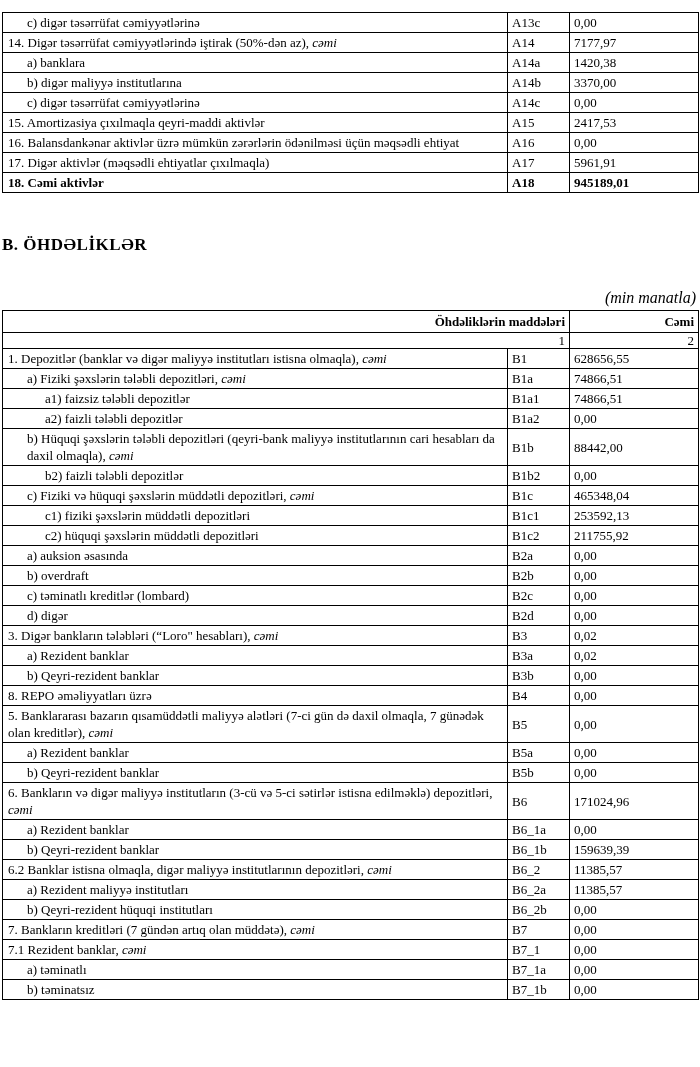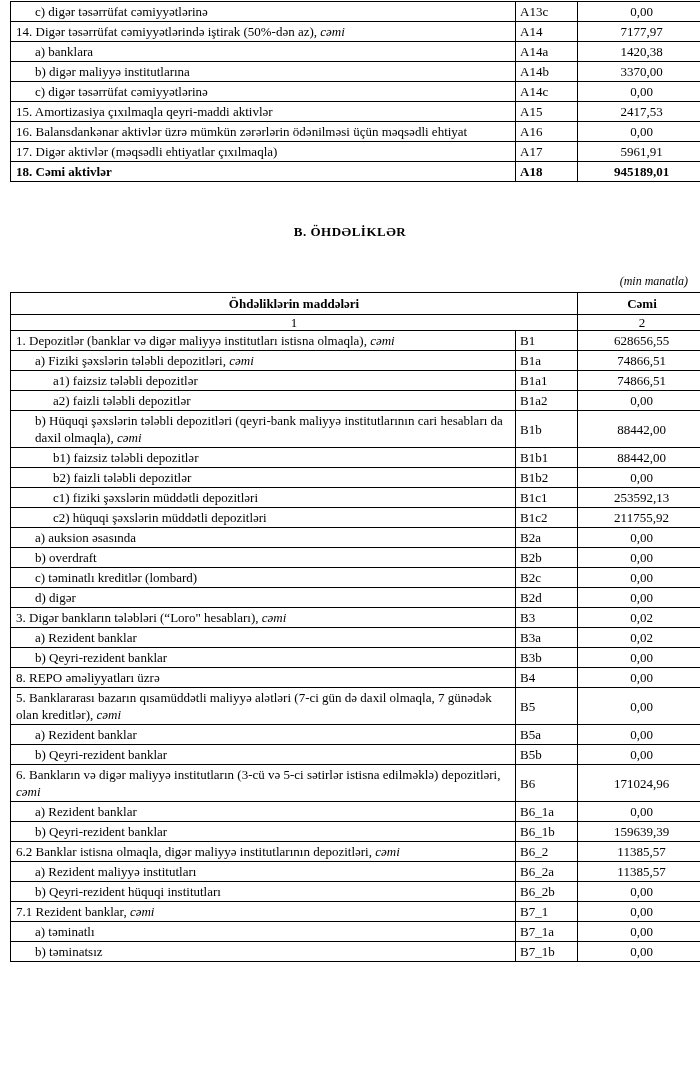--- a/index.html
+++ b/index.html
@@ -5,23 +5,23 @@
   html, body {
     margin: 0;
     padding: 0;
     background: #ffffff;
     color: #000000;
     font-family: "Liberation Serif", "DejaVu Serif", serif;
     font-size: 13px;
   }
   .page {
     width: 700px;
-    margin: 1px auto;
+    margin: 12px auto;
     box-sizing: border-box;
-    padding: 0 10px;
+    padding: 0 2px;
   }
   table {
     width: 100%;
     border-collapse: collapse;
     table-layout: fixed;
   }
   col.c-label { width: 505px; }
   col.c-code  { width: 62px;  }
   col.c-value { width: 129px; }
   td, th {
@@ -29,43 +29,43 @@
     padding: 1px 4px;
     line-height: 17px;
     vertical-align: middle;
     overflow: hidden;
   }
   td.label { text-align: left; }
   td.label.ind0 { padding-left: 5px; }
   td.label.ind1 { padding-left: 24px; }
   td.label.ind2 { padding-left: 42px; }
   td.code  { text-align: left; }
-  td.value { text-align: center; padding-right: 5px; }
+  td.value { text-align: left; padding-right: 5px; }
   tr.bold td { font-weight: bold; }
   thead th {
     font-weight: bold;
-    text-align: center;
+    text-align: right;
     padding: 2px 4px;
   }
   thead tr.colnum th {
     font-weight: normal;
     padding: 0 4px;
     line-height: 15px;
   }
   h2.section-title {
-    text-align: center;
-    font-size: 13px;
+    text-align: left;
+    font-size: 17px;
     font-weight: bold;
     margin: 42px 0 34px 0;
     letter-spacing: 0.5px;
   }
   .unit-note {
     text-align: right;
     font-style: italic;
-    font-size: 12px;
+    font-size: 16px;
     margin: 0 2px 3px 0;
   }
 </style>
 </head>
 <body>
 
 <div class="page">
 
   <table id="table-a">
     <colgroup>
@@ -162,28 +162,28 @@
           <td class="label ind2">a2) faizli tələbli depozitlər</td>
           <td class="code">B1a2</td>
           <td class="value">0,00</td>
         </tr>
         <tr>
           <td class="label ind1">b) Hüquqi şəxslərin tələbli depozitləri (qeyri-bank maliyyə institutlarının cari hesabları da daxil olmaqla), <i>cəmi</i></td>
           <td class="code">B1b</td>
           <td class="value">88442,00</td>
         </tr>
         <tr>
-          <td class="label ind2">b1) faizsiz tələbli depozitlər</td>
-          <td class="code">B1b1</td>
-          <td class="value">88442,00</td>
-        </tr>
-        <tr>
           <td class="label ind2">b2) faizli tələbli depozitlər</td>
           <td class="code">B1b2</td>
           <td class="value">0,00</td>
+        </tr>
+        <tr>
+          <td class="label ind1">c) Fiziki və hüquqi şəxslərin müddətli depozitləri, <i>cəmi</i></td>
+          <td class="code">B1c</td>
+          <td class="value">465348,04</td>
         </tr>
         <tr>
           <td class="label ind2">c1) fiziki şəxslərin müddətli depozitləri</td>
           <td class="code">B1c1</td>
           <td class="value">253592,13</td>
         </tr>
         <tr>
           <td class="label ind2">c2) hüquqi şəxslərin müddətli depozitləri</td>
           <td class="code">B1c2</td>
           <td class="value">211755,92</td>
@@ -267,20 +267,25 @@
           <td class="label ind1">a) Rezident maliyyə institutları</td>
           <td class="code">B6_2a</td>
           <td class="value">11385,57</td>
         </tr>
         <tr>
           <td class="label ind1">b) Qeyri-rezident hüquqi institutları</td>
           <td class="code">B6_2b</td>
           <td class="value">0,00</td>
         </tr>
         <tr>
+          <td class="label ind0">7. Bankların kreditləri (7 gündən artıq olan müddətə), <i>cəmi</i></td>
+          <td class="code">B7</td>
+          <td class="value">0,00</td>
+        </tr>
+        <tr>
           <td class="label ind0">7.1 Rezident banklar, <i>cəmi</i></td>
           <td class="code">B7_1</td>
           <td class="value">0,00</td>
         </tr>
         <tr>
           <td class="label ind1">a) təminatlı</td>
           <td class="code">B7_1a</td>
           <td class="value">0,00</td>
         </tr>
         <tr>

